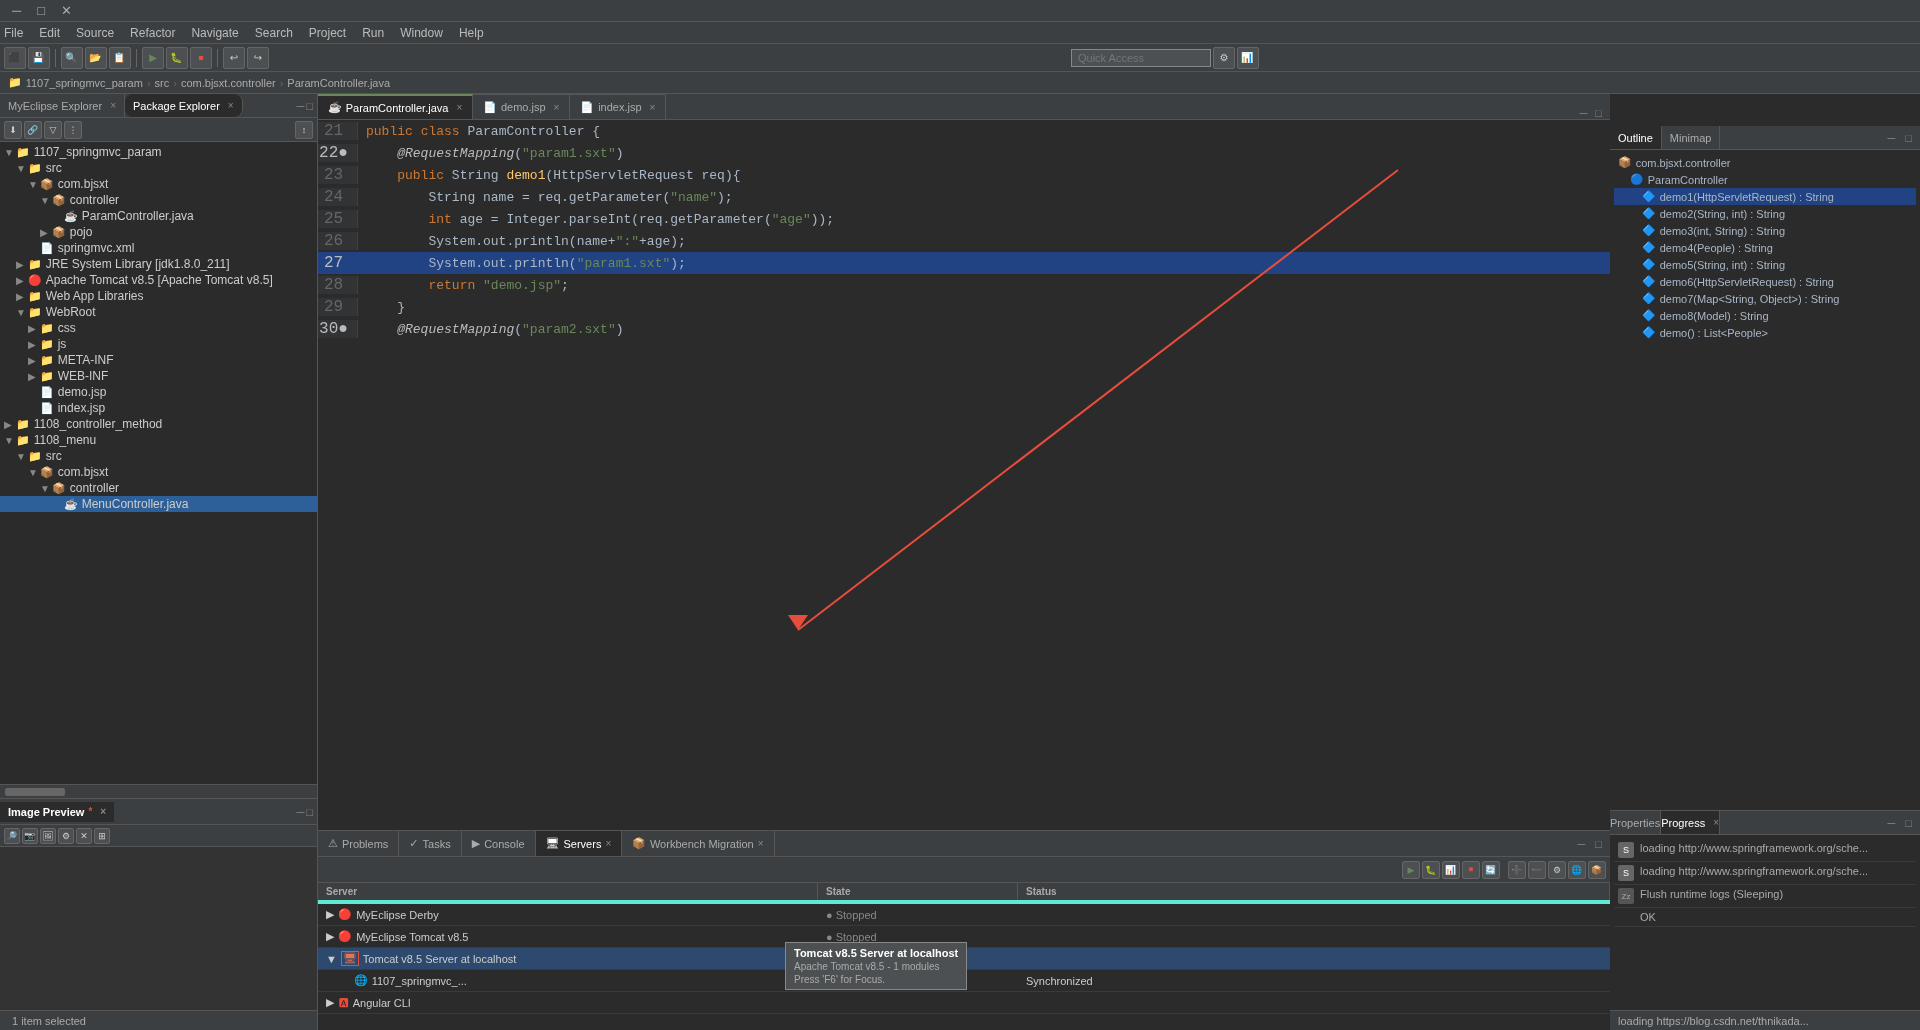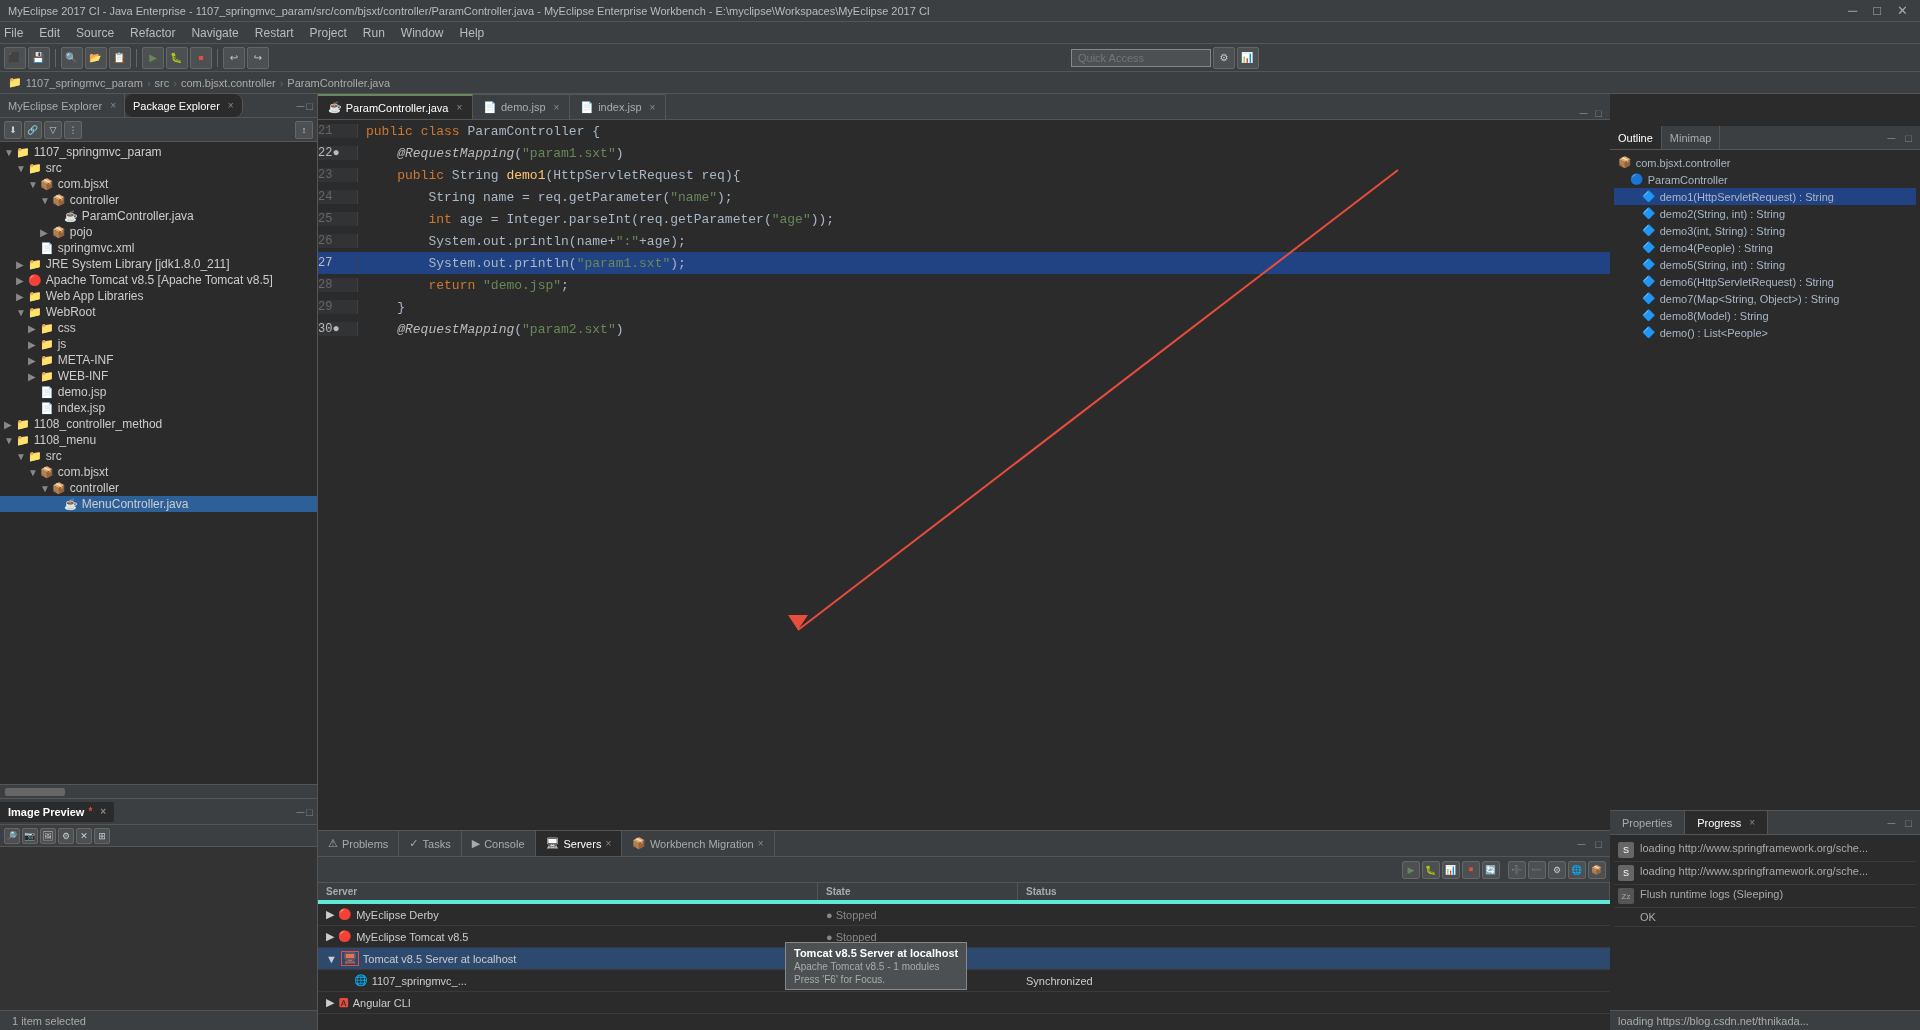--- a/index.html
+++ b/index.html
@@ -251,24 +251,24 @@
     }
     .code-line {
       display: flex;
       height: 22px;
       align-items: center;
     }
     .code-line.highlighted { background: #214283; }
     .line-num {
       width: 40px;
       min-width: 40px;
-      text-align: left;
+      text-align: center;
       padding-right: 8px;
       color: #666;
-      font-size: 12px;
+      font-size: 16px;
       background: #313335;
       border-right: 1px solid #3f4244;
       user-select: none;
     }
     .line-num.active { color: #bbb; }
     .code-content {
       padding-left: 8px;
       white-space: pre;
       color: #a9b7c6;
     }
@@ -420,21 +420,21 @@
       flex-direction: column;
     }
     #props-tabs {
       background: #3c3f41;
       height: 24px;
       display: flex;
       align-items: center;
       border-bottom: 1px solid #555;
     }
     .props-tab {
-      padding: 3px 12px;
+      padding: 3px 0;
       font-size: 11px;
       cursor: pointer;
       border-right: 1px solid #555;
       height: 100%;
       display: flex;
       align-items: center;
       gap: 4px;
     }
     .props-tab.active { background: #2b2b2b; color: #fff; }
     .props-tab:not(.active) { color: #aaa; }
@@ -474,35 +474,34 @@
     .icon-folder { color: #e8c46a; }
     .icon-pkg { color: #6a8759; }
 
     .stopped-dot { color: #888; }
     .started-dot { color: #6a8759; }
   </style>
 </head>
 <body>
 
 <div id="title-bar">
-  <span class="title-text">MyEclipse 2017 CI - Java Enterprise - 1107_springmvc_param/src/com/bjsxt/controller/ParamController.java - MyEclipse Enterprise Workbench - E:\myclipse\Workspaces\MyEclipse 2017 CI</span>
   <div class="win-controls">
     <span class="win-btn">─</span>
     <span class="win-btn">□</span>
     <span class="win-btn">✕</span>
   </div>
 </div>
 
 <div id="menu-bar">
   <span>File</span>
   <span>Edit</span>
   <span>Source</span>
   <span>Refactor</span>
   <span>Navigate</span>
-  <span>Restart</span>
+  <span>Search</span>
   <span>Project</span>
   <span>Run</span>
   <span>Window</span>
   <span>Help</span>
 </div>
 
 <div id="toolbar">
   <div class="tb-btn">⬛</div>
   <div class="tb-btn">💾</div>
   <div class="tb-sep"></div>

